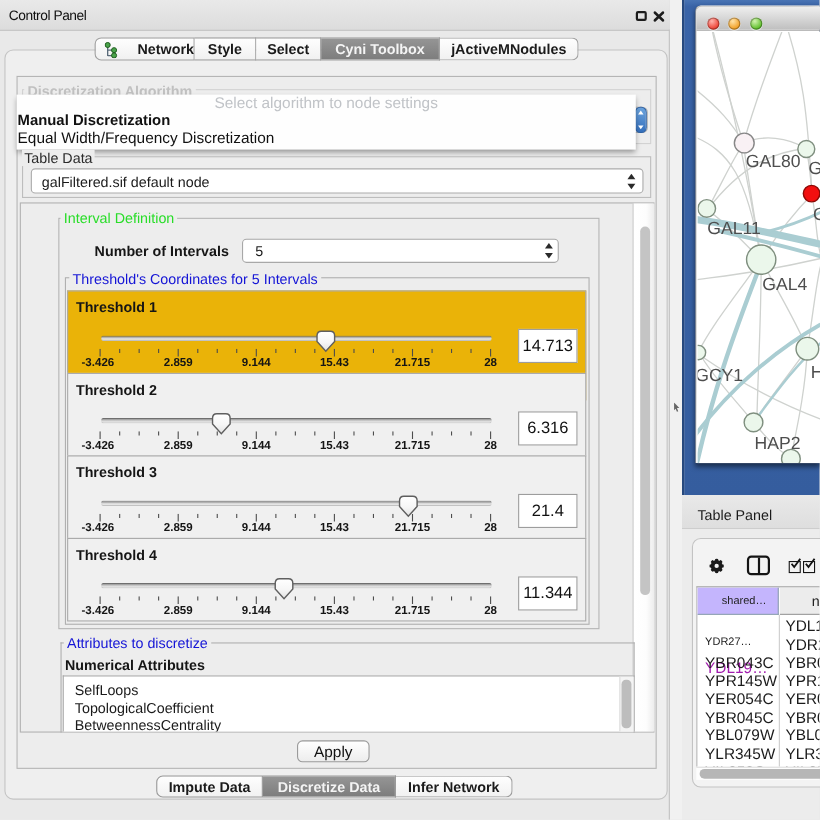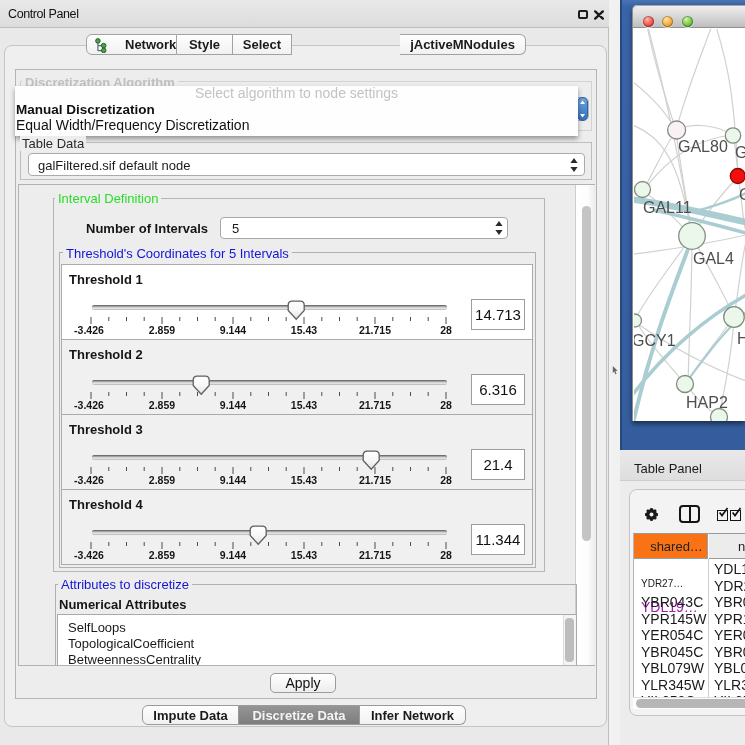--- a/index.html
+++ b/index.html
@@ -21,20 +21,21 @@
 <div class="abs" style="left:4px;top:45px;width:603px;height:682px;background:#efefef;border:1px solid #c4c4c4;border-radius:8px;"></div>
 <div class="abs" style="left:15px;top:69px;width:582px;height:630px;background:#ededed;border:1px solid #b5b5b5;"></div>
 <div class="abs" style="left:86px;top:34px;width:91px;height:21px;border-radius:6px 0 0 6px;background:linear-gradient(#fefefe,#f1f1f1);color:#1a1a1a;border:1px solid #a2a2a2;font-size:13px;font-weight:bold;text-align:center;line-height:20px;padding-left:22px;"><svg class="abs" style="left:8px;top:3px;" width="13" height="15">
         <path d="M2.9 3 V13 M2.9 7.6 H8.4 M2.9 12.6 H8.4" stroke="#5a6b7a" stroke-width="1.2" fill="none"></path>
         <circle cx="2.9" cy="2.9" r="2.3" fill="#4aa34a" stroke="#1e5c1e" stroke-width="0.9"></circle>
         <circle cx="8.7" cy="7.6" r="2.3" fill="#4aa34a" stroke="#1e5c1e" stroke-width="0.9"></circle>
         <circle cx="8.7" cy="12.4" r="2.3" fill="#4aa34a" stroke="#1e5c1e" stroke-width="0.9"></circle>
       </svg><span style="padding-left:16px;">Network</span></div>
 <div class="abs" style="left:177px;top:34px;width:56px;height:21px;background:linear-gradient(#fefefe,#f1f1f1);color:#1a1a1a;border:1px solid #a2a2a2;border-left:none;font-size:13px;font-weight:bold;text-align:center;line-height:20px;">Style</div>
 <div class="abs" style="left:233px;top:34px;width:59px;height:21px;background:linear-gradient(#fefefe,#f1f1f1);color:#1a1a1a;border:1px solid #a2a2a2;border-left:none;font-size:13px;font-weight:bold;text-align:center;line-height:20px;">Select</div>
+<div class="abs" style="left:292px;top:34px;width:108px;height:21px;background:linear-gradient(#959595,#7d7d7d);color:#f4f4f4;border:1px solid #a2a2a2;border-left:none;font-size:13px;font-weight:bold;text-align:center;line-height:20px;">Cyni Toolbox</div>
 <div class="abs" style="left:400px;top:34px;width:126px;height:21px;border-radius:0 6px 6px 0;background:linear-gradient(#fefefe,#f1f1f1);color:#1a1a1a;border:1px solid #a2a2a2;border-left:none;font-size:13px;font-weight:bold;text-align:center;line-height:20px;">jActiveMNodules</div>
 <div class="abs" style="left:20px;top:81px;width:572px;height:50px;border:1px solid #d2d2d2;"></div>
 <div class="abs" style="left:22px;top:75px;background:#ededed;padding:0 3px;font-size:13px;font-weight:bold;color:#c0c0c0;">Discretization Algorithm</div>
 <div class="abs" style="left:560px;top:97px;width:29px;height:24px;background:#fff;border:1px solid #b5b5b5;border-radius:0 5px 5px 0;"></div>
 <div class="abs" style="left:577px;top:97px;width:11px;height:24px;background:linear-gradient(#6ba3dd,#3570bd);border:1px solid #2d62a6;border-radius:5px;"></div>
 <svg class="abs" style="left:579px;top:100px;" width="7" height="18">
       <path d="M3.5 0.5 L6 4 H1 Z" fill="#fff"></path>
       <path d="M3.5 17.5 L1 14 H6 Z" fill="#fff"></path>
     </svg>
 <div class="abs" style="left:15px;top:86px;width:563px;height:50px;background:#fefefe;box-shadow:0 3px 5px rgba(0,0,0,0.38);"></div>
@@ -56,21 +57,21 @@
 <div class="abs" style="left:55px;top:191px;background:#ededed;padding:0 3px;font-size:13px;color:#29dd29;">Interval Definition</div>
 <div class="abs b13" style="left:86px;top:221px;">Number of Intervals</div>
 <div class="abs" style="left:220px;top:217px;width:288px;height:22px;background:#fff;border:1px solid #a8a8a8;border-radius:4px;"></div>
 <div class="abs n13" style="left:232px;top:221px;">5</div>
 <svg class="abs" style="left:494px;top:221px;" width="10" height="15">
       <path d="M5 0 L8.6 5 H1.4 Z" fill="#2a2a2a"></path>
       <path d="M5 14 L1.4 9 H8.6 Z" fill="#2a2a2a"></path>
     </svg>
 <div class="abs" style="left:59px;top:252px;width:477px;height:316px;border:1px solid #b0b0b0;"></div>
 <div class="abs" style="left:63px;top:246px;background:#ededed;padding:0 3px;font-size:13px;color:#1414d6;">Threshold's Coordinates for 5 Intervals</div>
-<div class="abs" style="left:61px;top:264px;width:472px;height:100px;background:#ffffff;border:1px solid #ababab;">
+<div class="abs" style="left:61px;top:264px;width:472px;height:100px;background:#eab308;border:1px solid #ababab;">
       <div class="abs b13" style="left:7px;top:7px;">Threshold 1</div>
       <div class="abs" style="left:30px;top:40px;width:355px;height:5px;border-radius:2px;background:linear-gradient(#8d8d8d,#d8d8d8 55%,#e8e8e8);border-top:1px solid #6f6f6f;border-bottom:1px solid #c2c2c2;"></div>
       <svg class="abs" style="left:28px;top:52px;" width="360" height="9">
         <path d="M1.0 0 V7 M18.8 0 V4 M36.5 0 V4 M54.2 0 V4 M72.0 0 V7 M89.8 0 V4 M107.5 0 V4 M125.2 0 V4 M143.0 0 V7 M160.8 0 V4 M178.5 0 V4 M196.2 0 V4 M214.0 0 V7 M231.8 0 V4 M249.5 0 V4 M267.2 0 V4 M285.0 0 V7 M302.8 0 V4 M320.5 0 V4 M338.2 0 V4 M356.0 0 V7" stroke="#4c4c4c" stroke-width="1"></path>
       </svg>
       <div class="abs" style="left:-3px;top:59px;width:60px;text-align:center;font-size:10.5px;font-weight:bold;color:#151515;">-3.426</div>
       <div class="abs" style="left:70px;top:59px;width:60px;text-align:center;font-size:10.5px;font-weight:bold;color:#151515;">2.859</div>
       <div class="abs" style="left:141px;top:59px;width:60px;text-align:center;font-size:10.5px;font-weight:bold;color:#151515;">9.144</div>
       <div class="abs" style="left:212px;top:59px;width:60px;text-align:center;font-size:10.5px;font-weight:bold;color:#151515;">15.43</div>
       <div class="abs" style="left:283px;top:59px;width:60px;text-align:center;font-size:10.5px;font-weight:bold;color:#151515;">21.715</div>
@@ -260,21 +261,21 @@
 <div class="abs" style="left:688.5px;top:507px;width:2.4px;height:14px;background:#141414;"></div>
 <div class="abs" style="left:717px;top:510px;width:11px;height:11px;border:1.5px solid #141414;"></div>
 <svg class="abs" style="left:717px;top:506px;" width="13" height="13">
     <path d="M2.6 6.5 L5 9.5 L10.5 2" stroke="#141414" stroke-width="1.7" fill="none"></path>
   </svg>
 <div class="abs" style="left:730px;top:510px;width:11px;height:11px;border:1.5px solid #141414;"></div>
 <svg class="abs" style="left:730px;top:506px;" width="13" height="13">
     <path d="M2.6 6.5 L5 9.5 L10.5 2" stroke="#141414" stroke-width="1.7" fill="none"></path>
   </svg>
 <div class="abs" style="left:633px;top:533px;width:112px;height:164px;background:#fff;overflow:hidden;border-left:1px solid #b5b5b5;border-top:1px solid #9a9a9a;">
-<div class="abs" style="left:0;top:0;width:74px;height:25px;background:#f97316;border-right:1px solid #8fa4b0;border-bottom:1px solid #8fa4b0;font-size:13px;color:#222;text-align:center;line-height:25px;text-indent:12px;">shared…</div>
+<div class="abs" style="left:0;top:0;width:74px;height:25px;background:#c4b5fd;border-right:1px solid #8fa4b0;border-bottom:1px solid #8fa4b0;font-size:10px;color:#222;text-align:center;line-height:25px;text-indent:12px;">shared…</div>
 <div class="abs" style="left:75px;top:0;width:120px;height:25px;background:#ececec;border-bottom:1px solid #9a9a9a;font-size:13px;color:#222;">
       <span style="position:absolute;left:29px;top:5px;">name</span>
     </div>
 <div class="abs" style="left:7px;top:27.0px;font-size:14px;color:#a21caf;margin-top:38px;">YDL19…</div>
 <div class="abs" style="left:80px;top:27.0px;font-size:14px;color:#1a1a1a;">YDL194W</div>
 <div class="abs" style="left:7px;top:43.5px;font-size:10px;color:#1a1a1a;">YDR27…</div>
 <div class="abs" style="left:80px;top:43.5px;font-size:14px;color:#1a1a1a;">YDR277C</div>
 <div class="abs" style="left:7px;top:60.0px;font-size:14px;color:#1a1a1a;">YBR043C</div>
 <div class="abs" style="left:80px;top:60.0px;font-size:14px;color:#1a1a1a;">YBR043C</div>
 <div class="abs" style="left:7px;top:76.5px;font-size:14px;color:#1a1a1a;">YPR145W</div>

